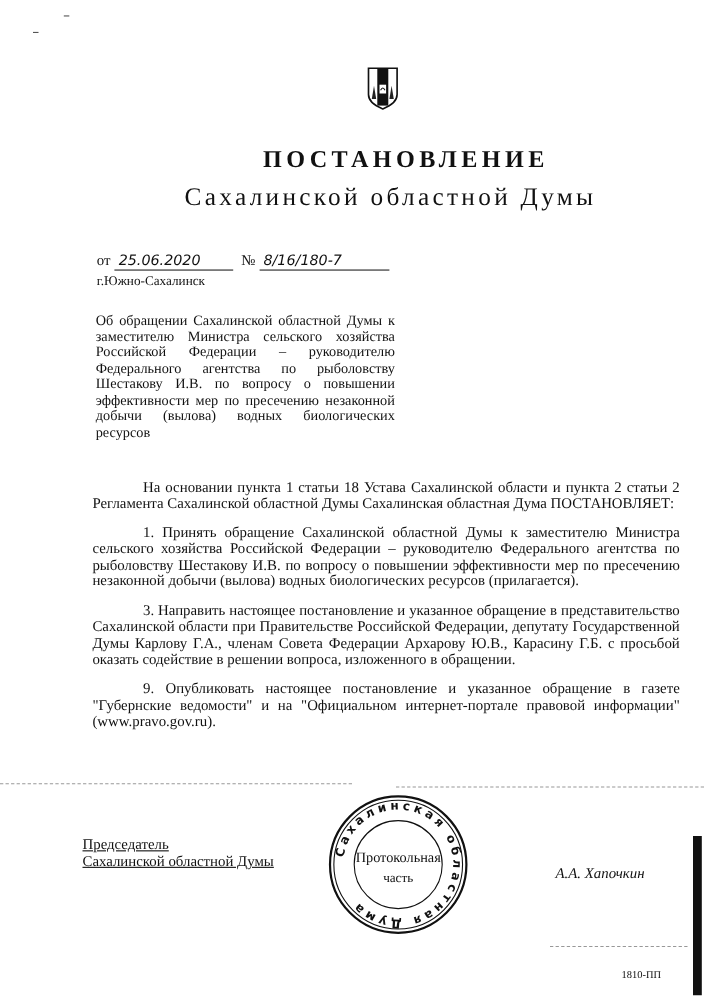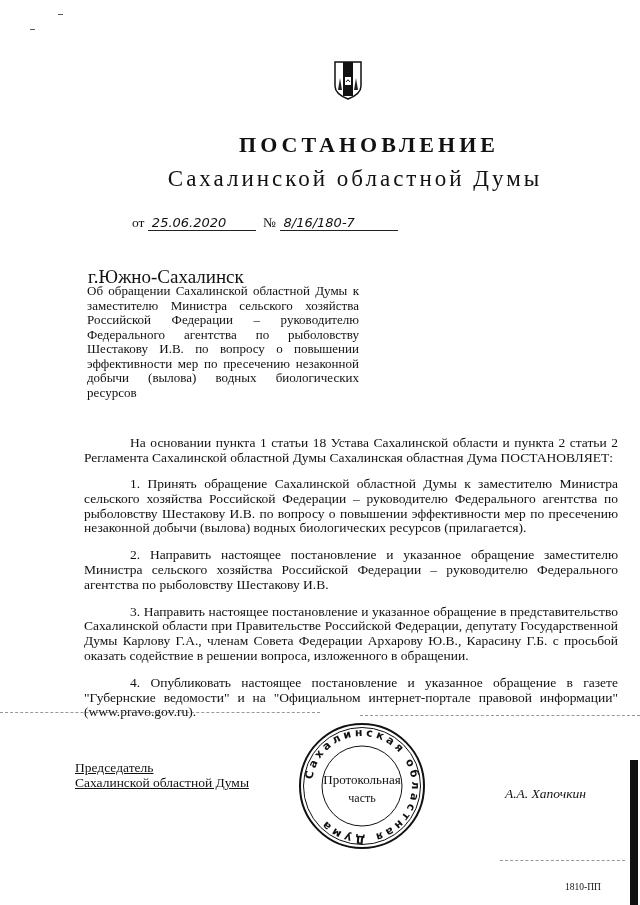--- a/index.html
+++ b/index.html
@@ -10,28 +10,28 @@
     .abs { position: absolute; }
     .emblem { left: 333px; top: 60px; width: 30px; height: 40px; }
     .title {
       left: 14px; width: 640px; top: 132px; text-align: center;
       font-size: 22px; font-weight: bold; letter-spacing: 4px; padding-left: 70px; box-sizing: border-box;
     }
     .subtitle {
       left: 0; width: 640px; top: 166px; text-align: center;
       font-size: 23px; letter-spacing: 3px; padding-left: 70px; box-sizing: border-box;
     }
-    .dateline { left: 88px; top: 215px; font-size: 13.5px; white-space: nowrap; margin-left: 44px; }
+    .dateline { left: 88px; top: 229px; font-size: 13.5px; white-space: nowrap; }
     .hand {
       display: inline-block; font-family: "DejaVu Sans", sans-serif; font-style: italic;
       font-size: 13px; border-bottom: 1px solid #222; text-align: left; padding: 0 4px; line-height: 15px;
     }
     .hand.date { width: 100px; }
     .hand.num { width: 110px; }
-    .city { left: 88px; top: 266px; font-size: 19px; }
+    .city { left: 88px; top: 248px; font-size: 12px; }
     .subject {
       left: 87px; top: 284px; width: 272px; font-size: 13px; line-height: 14.5px; text-align: justify;
       text-align-last: left;
     }
     .body {
       left: 72px; width: 558px; font-size: 13.5px; line-height: 14.8px; text-align: justify;
     }
     .para { text-indent: 46px; margin: 12px; }
     .preamble { top: 424px; }
     .items { top: 465px; }
@@ -70,23 +70,22 @@
 <div class="abs city">г.Южно-Сахалинск</div>
 
 <div class="abs subject">Об обращении Сахалинской областной Думы к заместителю Министра сельского хозяйства Российской Федерации – руководителю Федерального агентства по рыболовству Шестакову И.В. по вопросу о повышении эффективности мер по пресечению незаконной добычи (вылова) водных биологических ресурсов</div>
 
 <div class="abs body preamble">
   <p class="para">На основании пункта 1 статьи 18 Устава Сахалинской области и пункта 2 статьи 2 Регламента Сахалинской областной Думы Сахалинская областная Дума ПОСТАНОВЛЯЕТ:</p>
 </div>
 
 <div class="abs body items">
   <p class="para">1. Принять обращение Сахалинской областной Думы к заместителю Министра сельского хозяйства Российской Федерации – руководителю Федерального агентства по рыболовству Шестакову И.В. по вопросу о повышении эффективности мер по пресечению незаконной добычи (вылова) водных биологических ресурсов (прилагается).</p>
-  <p class="para">2. Направить настоящее постановление и указанное обращение заместителю Министра сельского хозяйства Российской Федерации – руководителю Федерального агентства по рыболовству Шестакову И.В.</p>
   <p class="para">3. Направить настоящее постановление и указанное обращение в представительство Сахалинской области при Правительстве Российской Федерации, депутату Государственной Думы Карлову Г.А., членам Совета Федерации Архарову Ю.В., Карасину Г.Б. с просьбой оказать содействие в решении вопроса, изложенного в обращении.</p>
-  <p class="para">4. Опубликовать настоящее постановление и указанное обращение в газете "Губернские ведомости" и на "Официальном интернет-портале правовой информации" (www.pravo.gov.ru).</p>
+  <p class="para">9. Опубликовать настоящее постановление и указанное обращение в газете "Губернские ведомости" и на "Официальном интернет-портале правовой информации" (www.pravo.gov.ru).</p>
 </div>
 
 <div class="abs scanline" style="left:0; top:712px; width:320px;"></div>
 <div class="abs scanline" style="left:360px; top:715px; width:280px;"></div>
 <div class="abs scanline" style="left:500px; top:860px; width:125px;"></div>
 <div class="abs speck" style="left:58px; top:14px;"></div>
 <div class="abs speck" style="left:30px; top:29px;"></div>
 
 <div class="abs sig-left">
   <div>Председатель</div>

